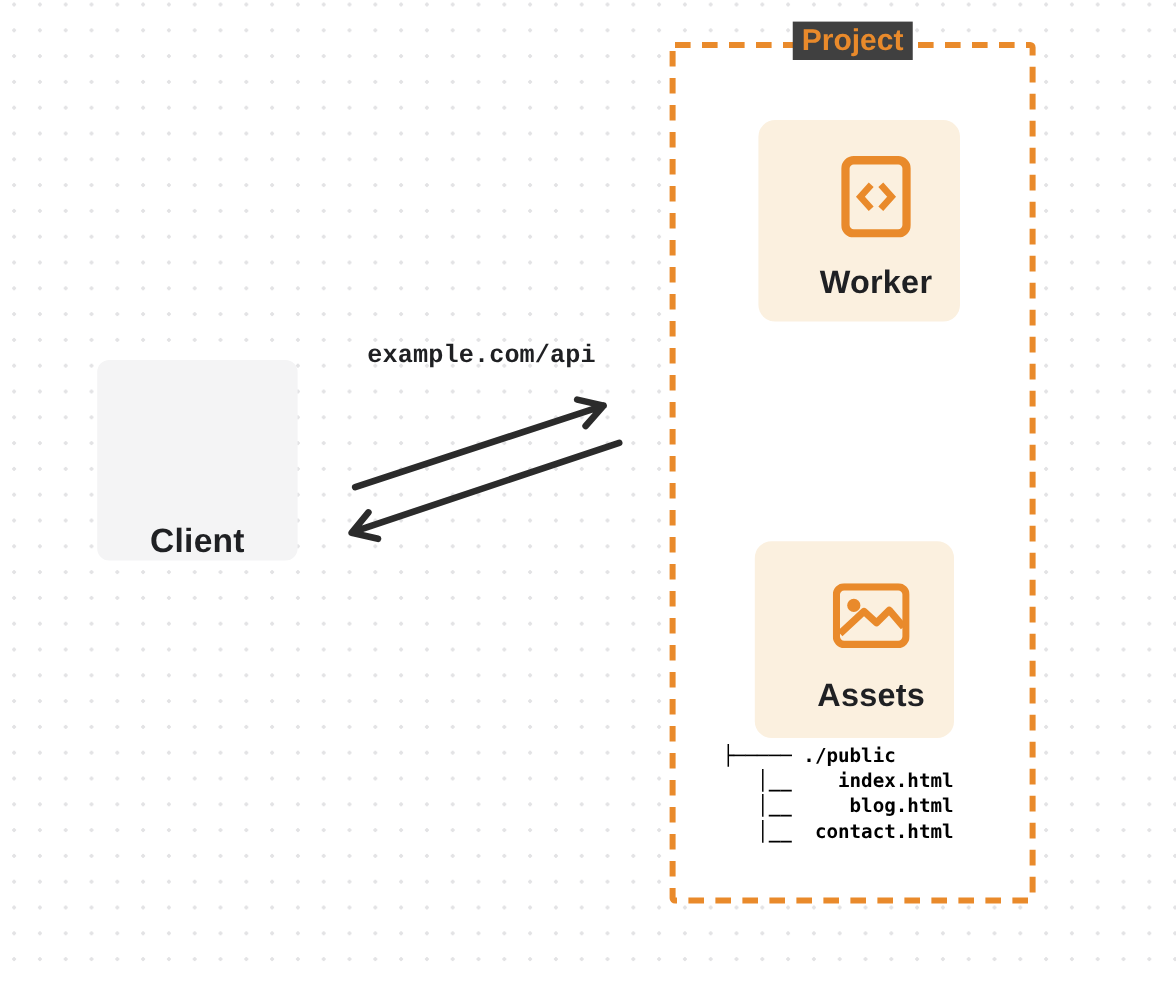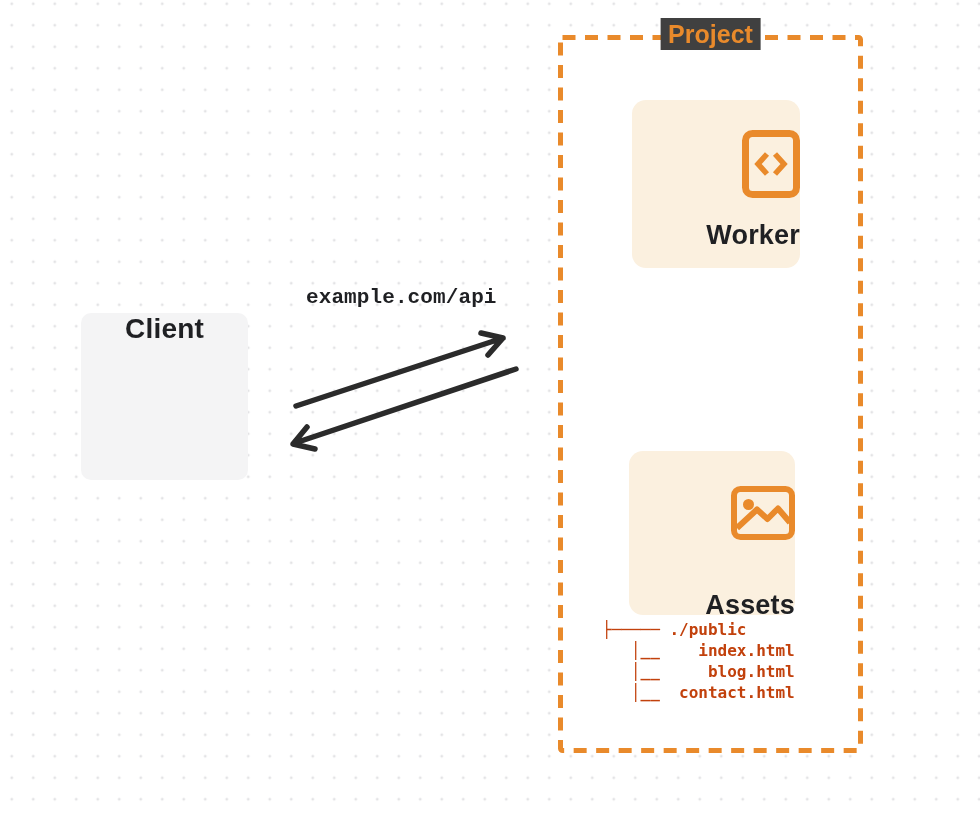--- a/index.html
+++ b/index.html
@@ -13,25 +13,25 @@
     overflow: hidden;
     background-color: #ffffff;
     background-image: radial-gradient(circle, #e3e3e5 1.4px, transparent 1.6px);
     background-size: 21.5px 21.5px;
     background-position: 1px -7px;
   }
 
   
   .client-box {
     position: absolute;
-    left: 81px; top: 313px;
+    left: 81px; top: 300px;
     width: 167px; height: 167px;
     background: #f4f4f5;
     border-radius: 10px;
-    display: flex; align-items: flex-start; justify-content: center;
+    display: flex; align-items: flex-end; justify-content: center;
   }
   .client-box .node-label {
     font-size: 28px; font-weight: bold; color: #1f2023; letter-spacing: .2px;
   }
 
   
   .arrows-svg {
     position: absolute; left: 0; top: 0;
     width: 980px; height: 818px;
     pointer-events: none;
@@ -71,39 +71,39 @@
     font-size: 25px; line-height: 32px; font-weight: bold;
     color: #e98a2b;
     white-space: nowrap;
   }
 
   
   .card {
     position: absolute;
     background: #fbf0df;
     border-radius: 14px;
-    display: flex; flex-direction: column; align-items: flex-end; padding-left: 28px;
+    display: flex; flex-direction: column; align-items: center; padding-left: 28px;
   }
   .card-worker { left: 74px; top: 65px; width: 168px; height: 168px; padding-top: 30px; }
-  .card-assets { left: 71px; top: 416px; width: 166px; height: 164px; padding-top: 35px; gap: 26px; }
+  .card-assets { left: 71px; top: 416px; width: 166px; height: 164px; padding-top: 35px; }
   .card-worker .icon-wrap { height: 68px; }
   .card-assets .icon-wrap { height: 54px; }
   .card-worker .card-label { margin-top: 22px; }
   .card-assets .card-label { margin-top: 24px; }
   .card-label {
     font-size: 27px; font-weight: bold; color: #1f2023; letter-spacing: .2px;
   }
 
   
   .file-tree {
     position: absolute;
     left: 44px; top: 584px;
     font-family: "DejaVu Sans Mono", monospace;
     font-size: 16px; line-height: 21px; font-weight: 600;
-    color: #c2410c;
+    color: #000000;
     white-space: pre;
   }
 </style>
 </head>
 <body>
 
 <div class="canvas">
 
   <div class="client-box">
     <span class="node-label">Client</span>

